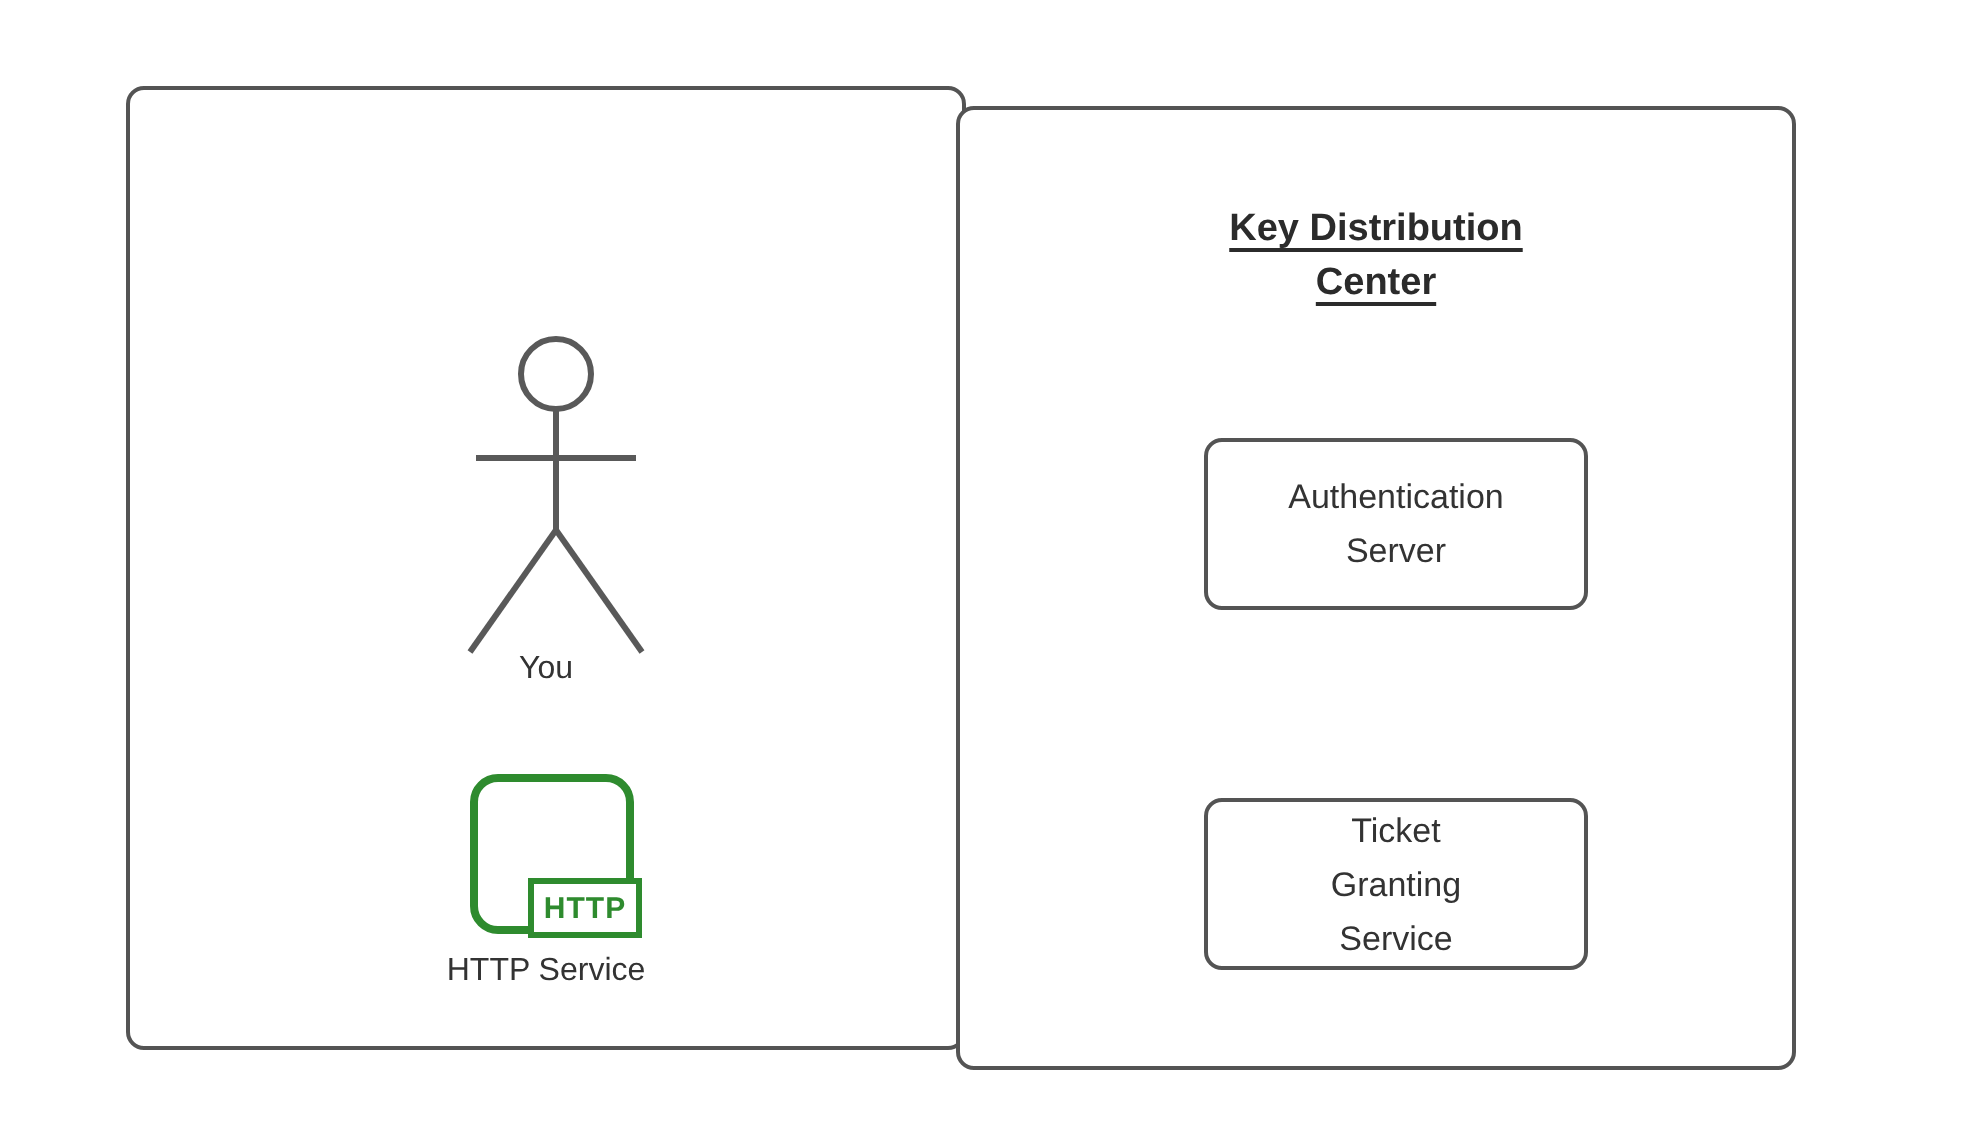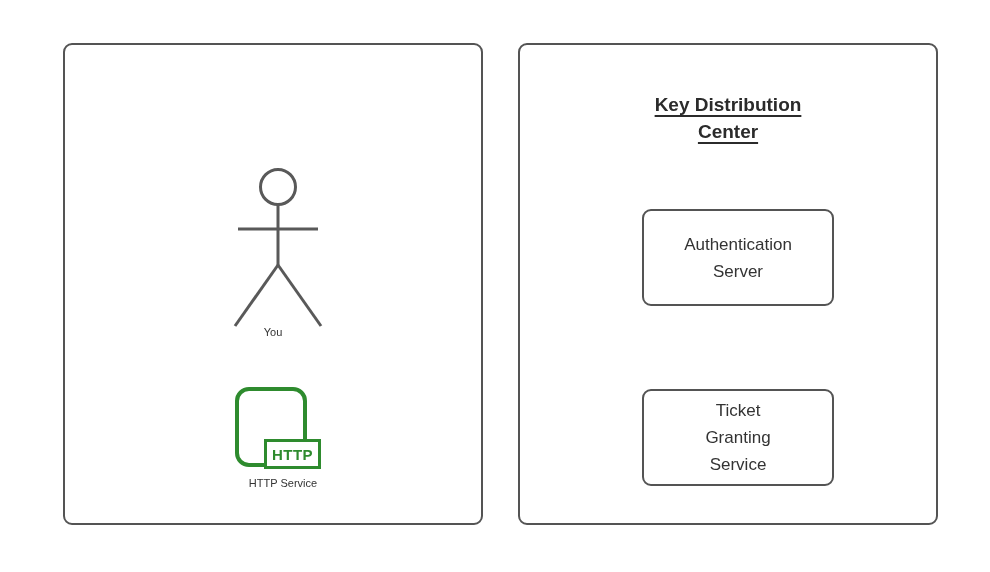--- a/index.html
+++ b/index.html
@@ -14,21 +14,21 @@
   .panel {
     position: absolute;
     top: 43px;
     width: 420px;
     height: 482px;
     border: 2px solid var(--panel-border, #545454);
     border-radius: 9px;
     background: var(--background, #ffffff);
   }
   .panel.left  { left: 63px; }
-  .panel.right { left: 518px; }
+  .panel.right { left: 478px; margin-top: 10px; }
 
   .title {
     position: absolute;
     left: 0;
     width: 100%;
     text-align: center;
     font-size: 19px;
     font-weight: bold;
     color: var(--title-text, #2b2b2b);
     line-height: 27px;
@@ -40,40 +40,40 @@
   }
   .client-title { top: 58px; }
   .kdc-title { top: 46px; }
   .kdc-title span { display: inline-block; max-width: 200px; }
 
   .label {
     position: absolute;
     left: 0;
     width: 100%;
     text-align: center;
-    font-size: 11px;
+    font-size: 16px;
     color: var(--body-text, #333333);
   }
   .actor-label   { top: 281px; }
-  .service-label { top: 432px; margin-left: 10px; }
+  .service-label { top: 432px; }
 
   .actor-figure {
     position: absolute;
     left: 153px;
     top: 122px;
     width: 120px;
     height: 162px;
     color: var(--figure-stroke, #595959);
   }
 
   .http-icon {
     position: absolute;
     left: 170px;
     top: 342px;
-    width: 72px;
+    width: 82px;
     height: 80px;
     border: 4px solid var(--accent-green, #2e8b2e);
     border-radius: 14px;
   }
   .http-badge {
     position: absolute;
     left: 25px;   
     top: 48px;
     width: 57px;
     height: 30px;
@@ -85,21 +85,21 @@
     font-size: 15px;
     font-weight: bold;
     letter-spacing: 0.5px;
     color: var(--accent-green, #2e8b2e);
   }
 
   .node {
     position: absolute;
     left: 122px;
     width: 192px;
-    height: 97px;
+    height: 86px;
     border: 2px solid var(--node-border, #545454);
     border-radius: 9px;
     background: var(--background, #ffffff);
     display: flex;
     align-items: center;
     justify-content: center;
     text-align: center;
     padding: 0 40px;
     font-size: 17px;
     line-height: 27px;

